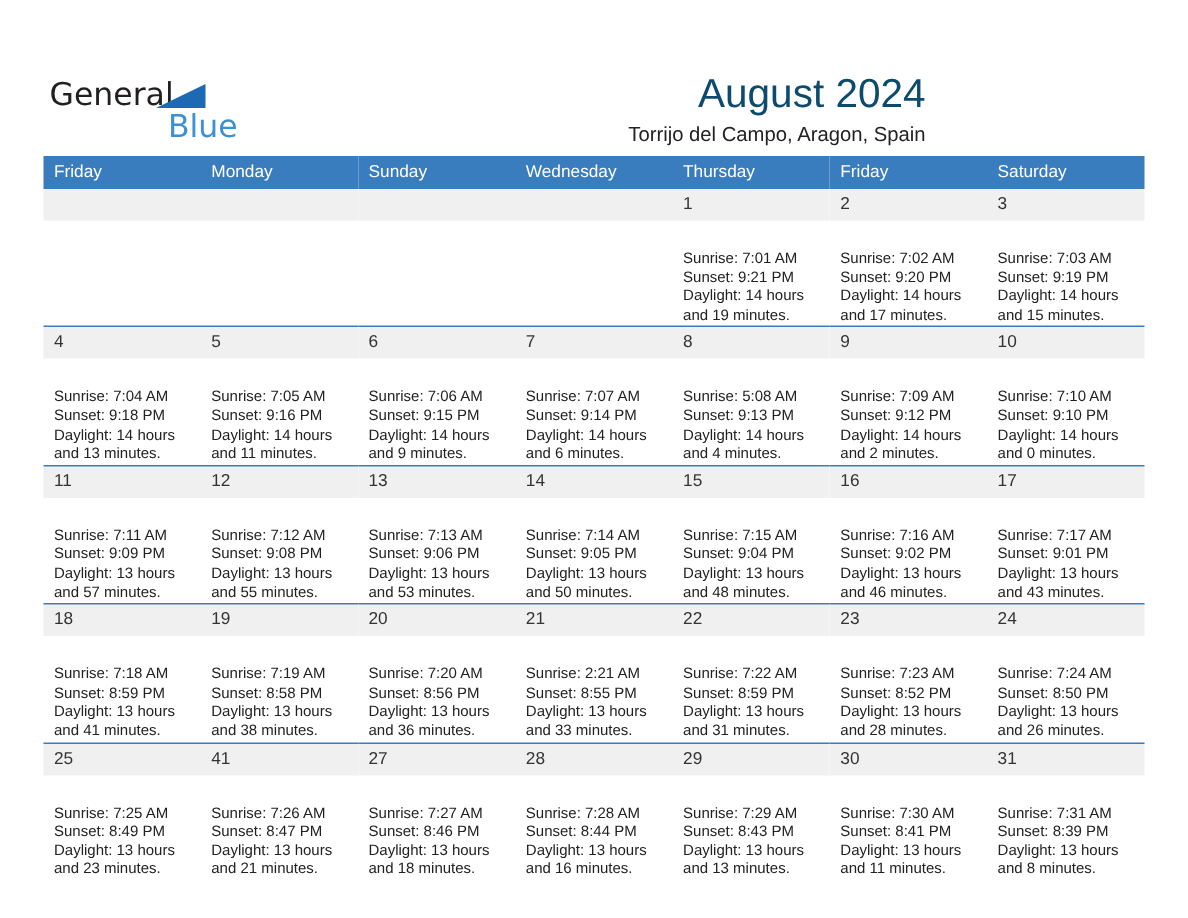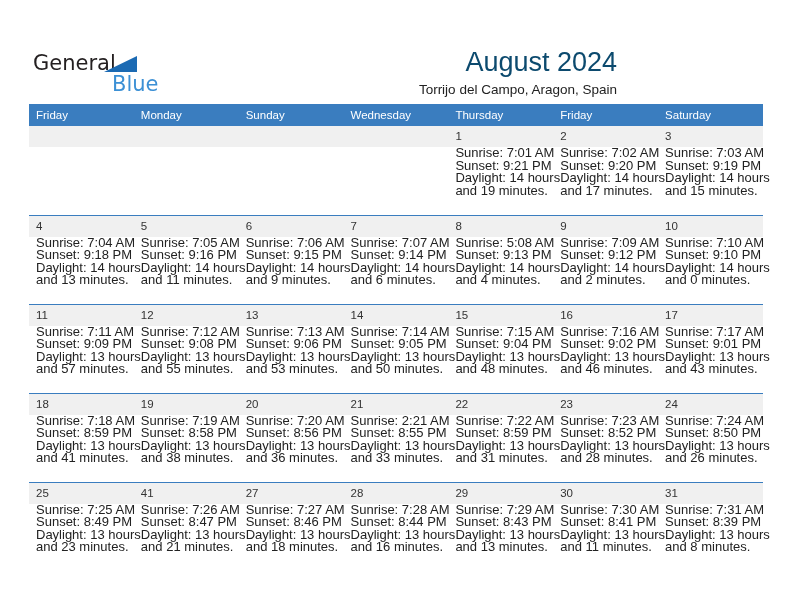--- a/index.html
+++ b/index.html
@@ -127,22 +127,22 @@
     font-size: 11.5px;
     line-height: 14px;
     padding: 3px 0 4px 7px;
     height: 21px;
     font-weight: 400;
   }
   .daynum.empty {
     color: transparent;
   }
   .details {
-    padding: 0 6px 0 7px;
-    font-size: 13px;
+    padding: 20px 6px 0 7px;
+    font-size: 10px;
     line-height: 12.6px;
     color: #222222;
   }
   .details div {
     white-space: nowrap;
   }
 </style>
 </head>
 <body>
 

